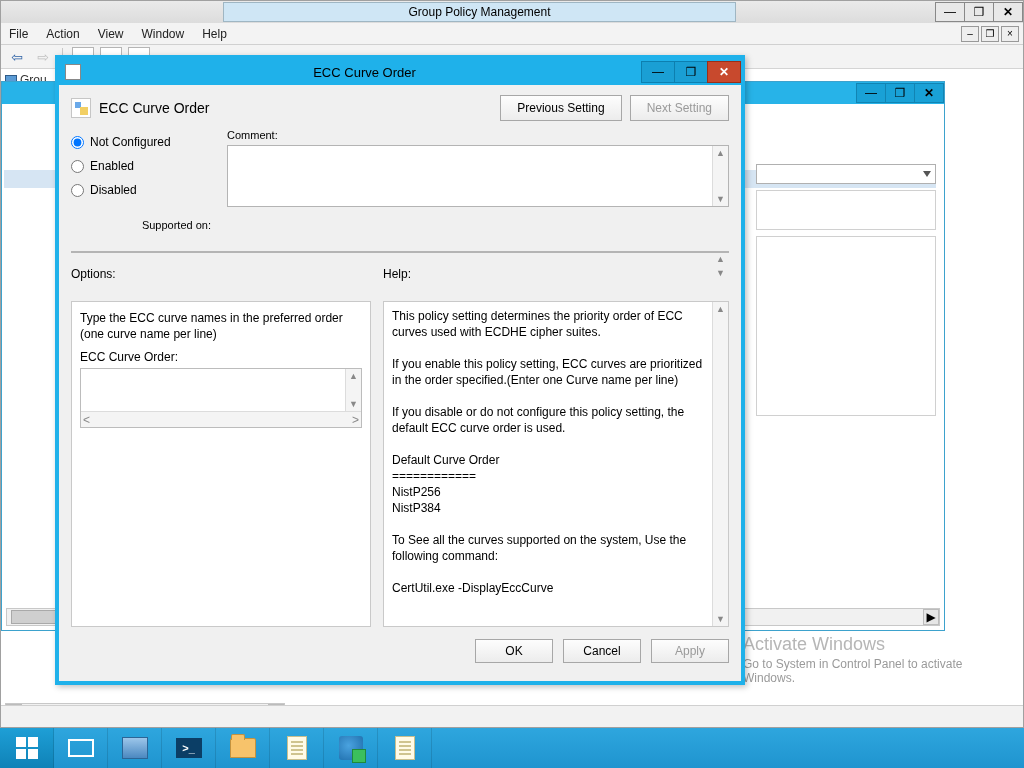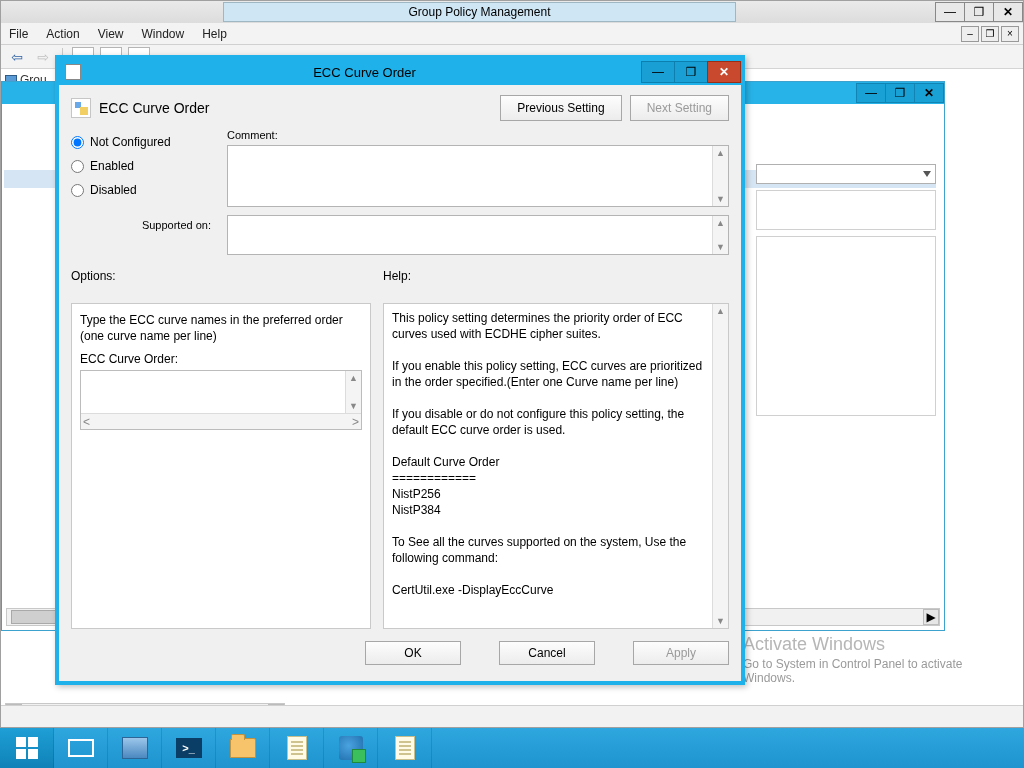--- a/index.html
+++ b/index.html
@@ -90,41 +90,41 @@
 .row1{display:flex;gap:16px;margin-top:8px;}
 .radio-col{width:140px;display:flex;flex-direction:column;gap:10px;margin-top:6px;}
 .radio-col label{display:flex;align-items:center;gap:6px;font-size:12px;color:#000;}
 .radio-col input[type=radio]{width:13px;height:13px;}
 
 .comment-col{flex:1;}
 .lblsm{font-size:11px;color:#000;display:block;margin-bottom:4px;}
 .multiline{position:relative;border:1px solid #b4b4b4;background:#fff;height:62px;width:100%;}
 .multiline .vtrack{position:absolute;right:0;top:0;bottom:0;width:16px;border-left:1px solid #dcdcdc;background:#f4f4f4;display:flex;flex-direction:column;align-items:center;justify-content:space-between;}
 .vtrack span{font-size:9px;color:#888;line-height:14px;}
-.supported-row{display:flex;gap:16px;margin-top:8px;align-items:flex-start;}
+.supported-row{display:flex;gap:16px;margin-top:8px;align-items:flex-start;flex-direction:column;}
 .supported-row .lblsm{width:140px;text-align:right;margin-top:4px;}
 .supported-row .multiline{height:40px;}
 
 .split{display:flex;gap:12px;margin-top:14px;height:360px;}
 .col{display:flex;flex-direction:column;}
 .col.left{width:300px;}
 .col.right{flex:1;}
 .colhdr{font-size:12px;color:#000;margin-bottom:20px;}
 .panel{flex:1;border:1px solid #c9c9c9;background:#fff;padding:8px;position:relative;}
 .panel.left p{font-size:12px;color:#000;line-height:16px;}
 .panel.left .sublabel{margin-top:8px;margin-bottom:4px;display:block;}
 .listbox{border:1px solid #bcbcbc;height:60px;position:relative;background:#fff;}
 .listbox .vtrack{position:absolute;right:0;top:0;bottom:16px;width:16px;border-left:1px solid #dcdcdc;background:#f4f4f4;display:flex;flex-direction:column;align-items:center;justify-content:space-between;}
 .listbox .htrack{position:absolute;left:0;right:0;bottom:0;height:16px;border-top:1px solid #dcdcdc;background:#f4f4f4;display:flex;align-items:center;justify-content:space-between;padding:0 2px;font-size:9px;color:#888;}
 .panel.right{overflow:hidden;}
 .panel.right .content{position:absolute;left:8px;top:6px;right:22px;bottom:6px;white-space:pre-wrap;font-size:12px;color:#000;line-height:16px;}
 .panel.right .vtrack{position:absolute;right:0;top:0;bottom:0;width:16px;border-left:1px solid #dcdcdc;background:#f4f4f4;display:flex;flex-direction:column;align-items:center;justify-content:space-between;}
 
 .dlg-buttons{display:flex;gap:10px;justify-content:flex-end;margin-top:12px;}
-.dlg-buttons button{width:96px;height:24px;border:1px solid #a7a7a7;background:linear-gradient(#fdfdfd,#ececec);margin-left:28px;} 
+.dlg-buttons button{width:78px;height:24px;border:1px solid #a7a7a7;background:linear-gradient(#fdfdfd,#ececec);} 
 .dlg-buttons button:disabled{color:#9a9a9a;}
 
 .folder-ic{width:26px;height:20px;background:#f7c36b;border:1px solid #c3923e;border-radius:2px 2px 0 0;position:relative;}
 .folder-ic::before{content:"";position:absolute;left:0;top:-5px;width:12px;height:5px;background:#f7c36b;border:1px solid #c3923e;border-bottom:none;border-radius:2px 2px 0 0;}
 .ps-ic{width:26px;height:20px;background:#0b3e66;color:#fff;display:flex;align-items:center;justify-content:center;font-size:11px;font-weight:bold;}
 .srv-ic{width:26px;height:22px;background:linear-gradient(#9cc6ea,#4b88c0);border:1px solid #2c6596;}
 .paper-ic{width:20px;height:24px;background:#fffbe7;border:1px solid #c9bf8d;position:relative;}
 .paper-ic::after{content:"";position:absolute;left:3px;top:4px;right:3px;height:2px;background:#cfc48f;box-shadow:0 4px 0 #cfc48f,0 8px 0 #cfc48f,0 12px 0 #cfc48f;}
 .cfg-ic{width:24px;height:24px;background:radial-gradient(circle at 40% 40%, #4aa3e0, #1c6aa8);border-radius:3px;position:relative;}
 .cfg-ic::after{content:"";position:absolute;right:-3px;bottom:-3px;width:12px;height:12px;background:#3bbf5d;border:1px solid #1f8a3b;}

